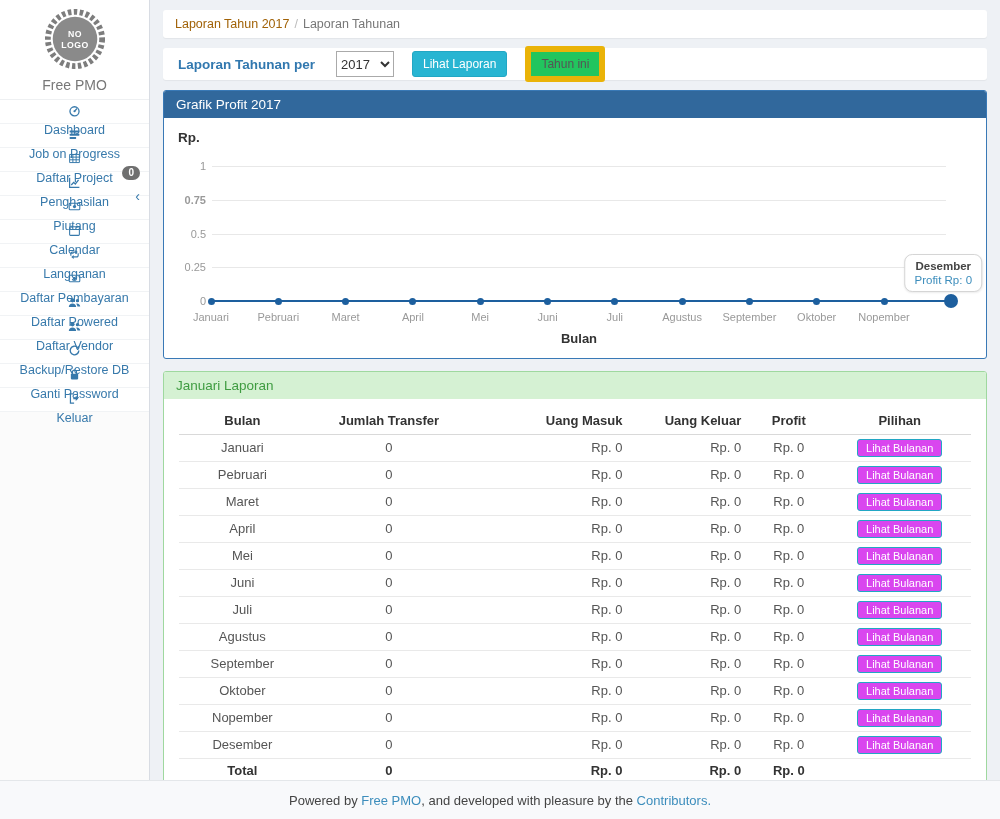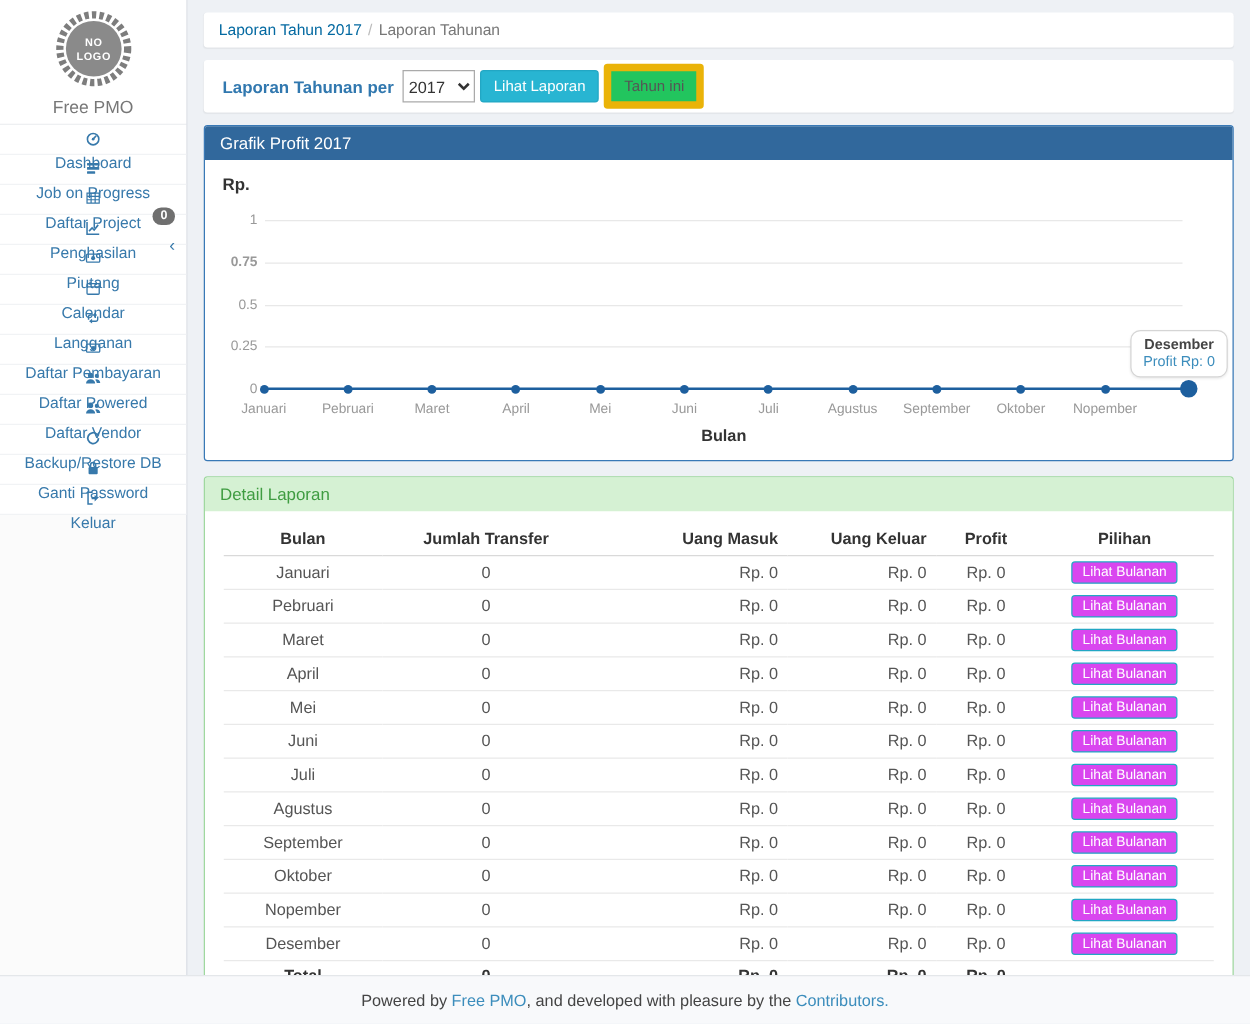--- a/index.html
+++ b/index.html
@@ -29,25 +29,25 @@
   .badge {
     margin-left:auto; background:#6f6f6f; color:#fff; font-size:10px; font-weight:bold;
     border-radius:9px; padding:1px 6px; line-height:12px;
   }
   .chev { margin-left:auto; color:#3779ab; font-size:14px; line-height:12px; }
 
   
   .main { flex:1; padding:10px 13px 8px; overflow:hidden; }
   .box { background:#fff; border-radius:3px; box-shadow:0 1px 1px rgba(0,0,0,.05); }
   .breadcrumb-box { padding:7px 12px; margin-bottom:10px; font-size:12.5px; color:#999; }
-  .breadcrumb-box a { color:#0369a1; text-decoration:none; cursor:pointer; }
+  .breadcrumb-box a { color:#a16207; text-decoration:none; cursor:pointer; }
   .breadcrumb-box .current { color:#777; }
   .breadcrumb-box .sep { margin:0 5px; color:#bbb; }
 
-  .filter-box { padding:8px 15px; margin-bottom:10px; display:flex; align-items:center; gap:4px; height:42px; }
+  .filter-box { padding:8px 15px; margin-bottom:10px; display:flex; align-items:center; gap:18px; height:32px; }
   .filter-label { color:#3178af; font-weight:bold; font-size:13.5px; margin-right:3px; }
   .year-select { height:26px; width:58px; border:1px solid #aaa; background:#fff; font-size:13px; color:#333; }
   .btn { border-radius:3px; font-size:12px; padding:5px 10px; cursor:pointer; line-height:14px; }
   .btn-info { background:#28b5d2; border:1px solid #22a7c4; color:#fff; }
   .btn-default { background:#22c55e; border:6px solid #eab308; color:#555; }
 
   
   .panel { border-radius:3px; background:#fff; }
   .panel-heading { padding:6px 12px; font-size:13.5px; border-radius:2px 2px 0 0; }
   .panel-primary { border:1px solid #3979b6; margin-bottom:12px; }
@@ -295,21 +295,21 @@
             <div class="xlabel" style="left: 675px; top: 185px;">Nopember</div>
             <div class="chart-tooltip" style="left: 767.3px; top: 128px;">
               <div class="tt-title">Desember</div>
               <div class="tt-value">Profit Rp: 0</div>
             </div>
           </div>
       </div>
     </section>
 
     <section class="panel panel-success">
-      <div class="panel-heading">Detail Laporan</div>
+      <div class="panel-heading">Januari Laporan</div>
       <div class="panel-body">
         <table>
           <thead>
             <tr>
               <th>Bulan</th>
               <th>Jumlah Transfer</th>
               <th>Uang Masuk</th>
               <th>Uang Keluar</th>
               <th>Profit</th>
               <th>Pilihan</th>

